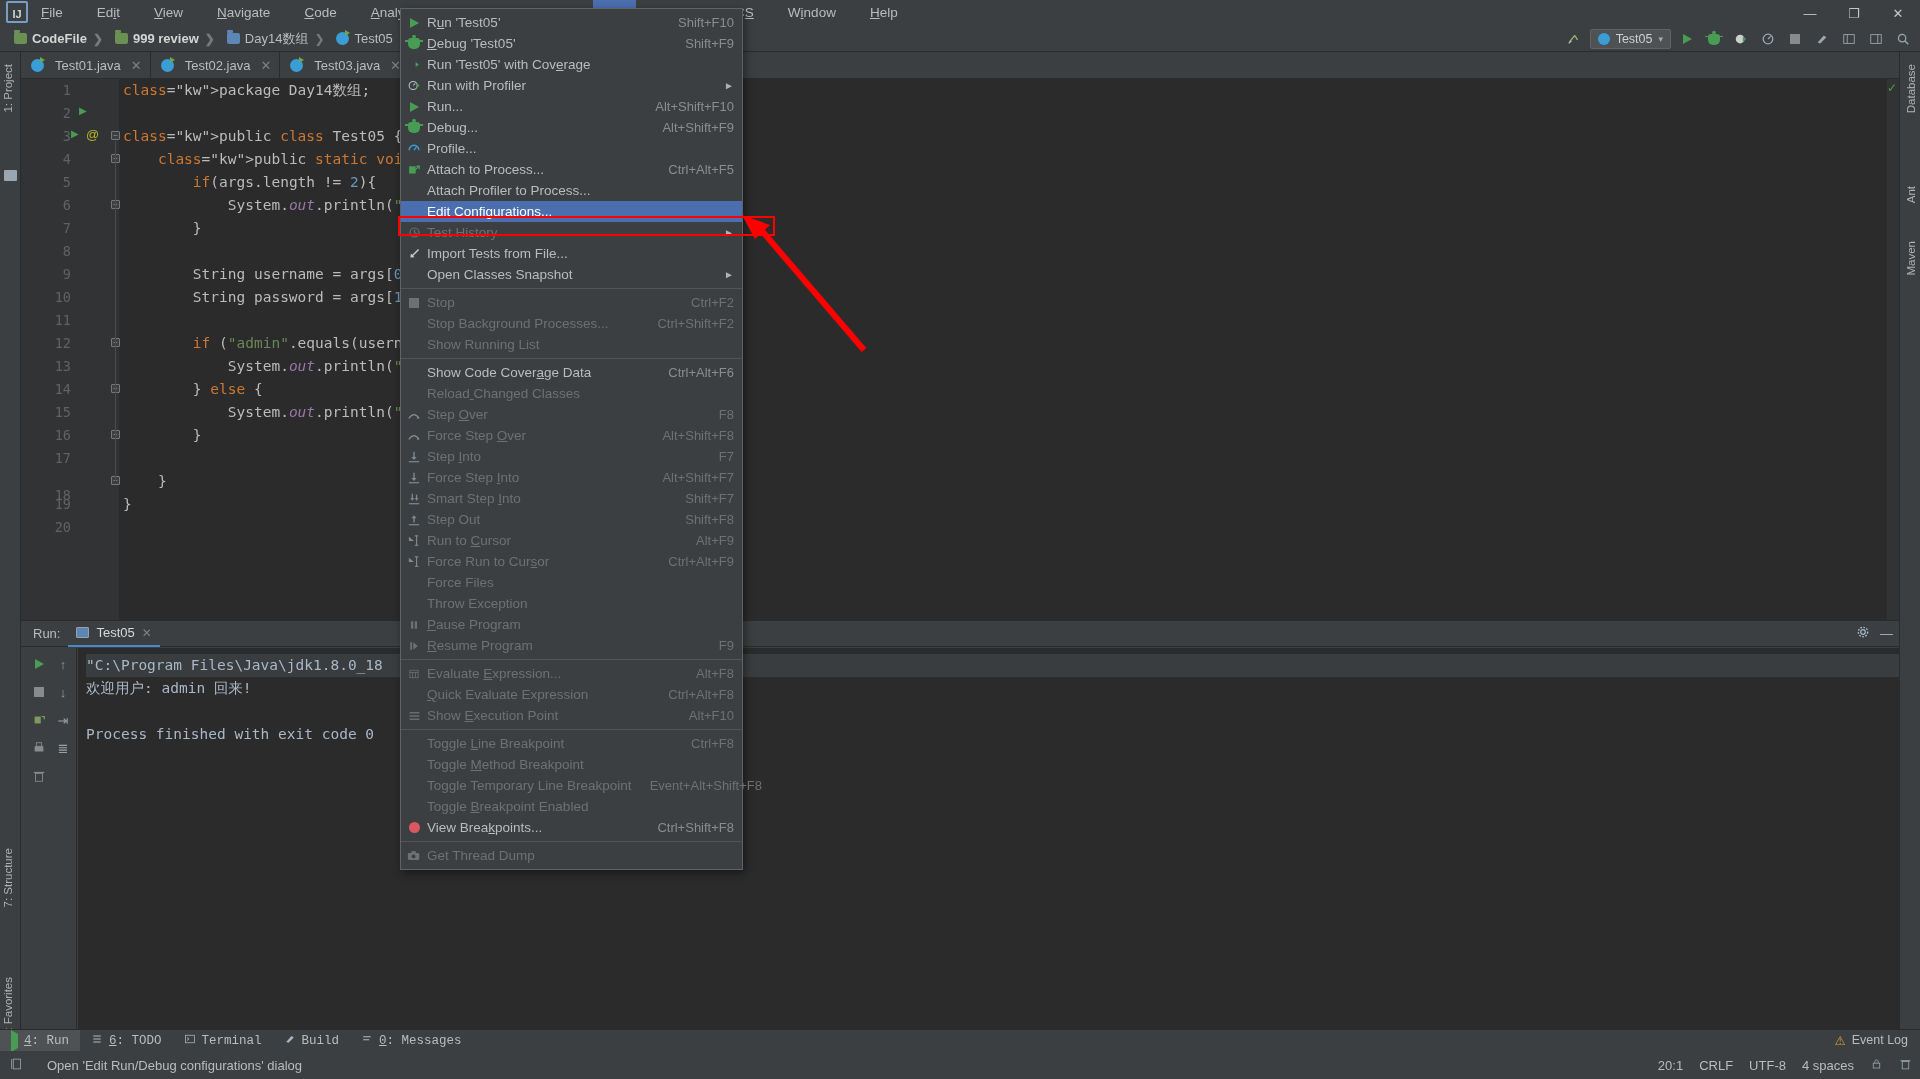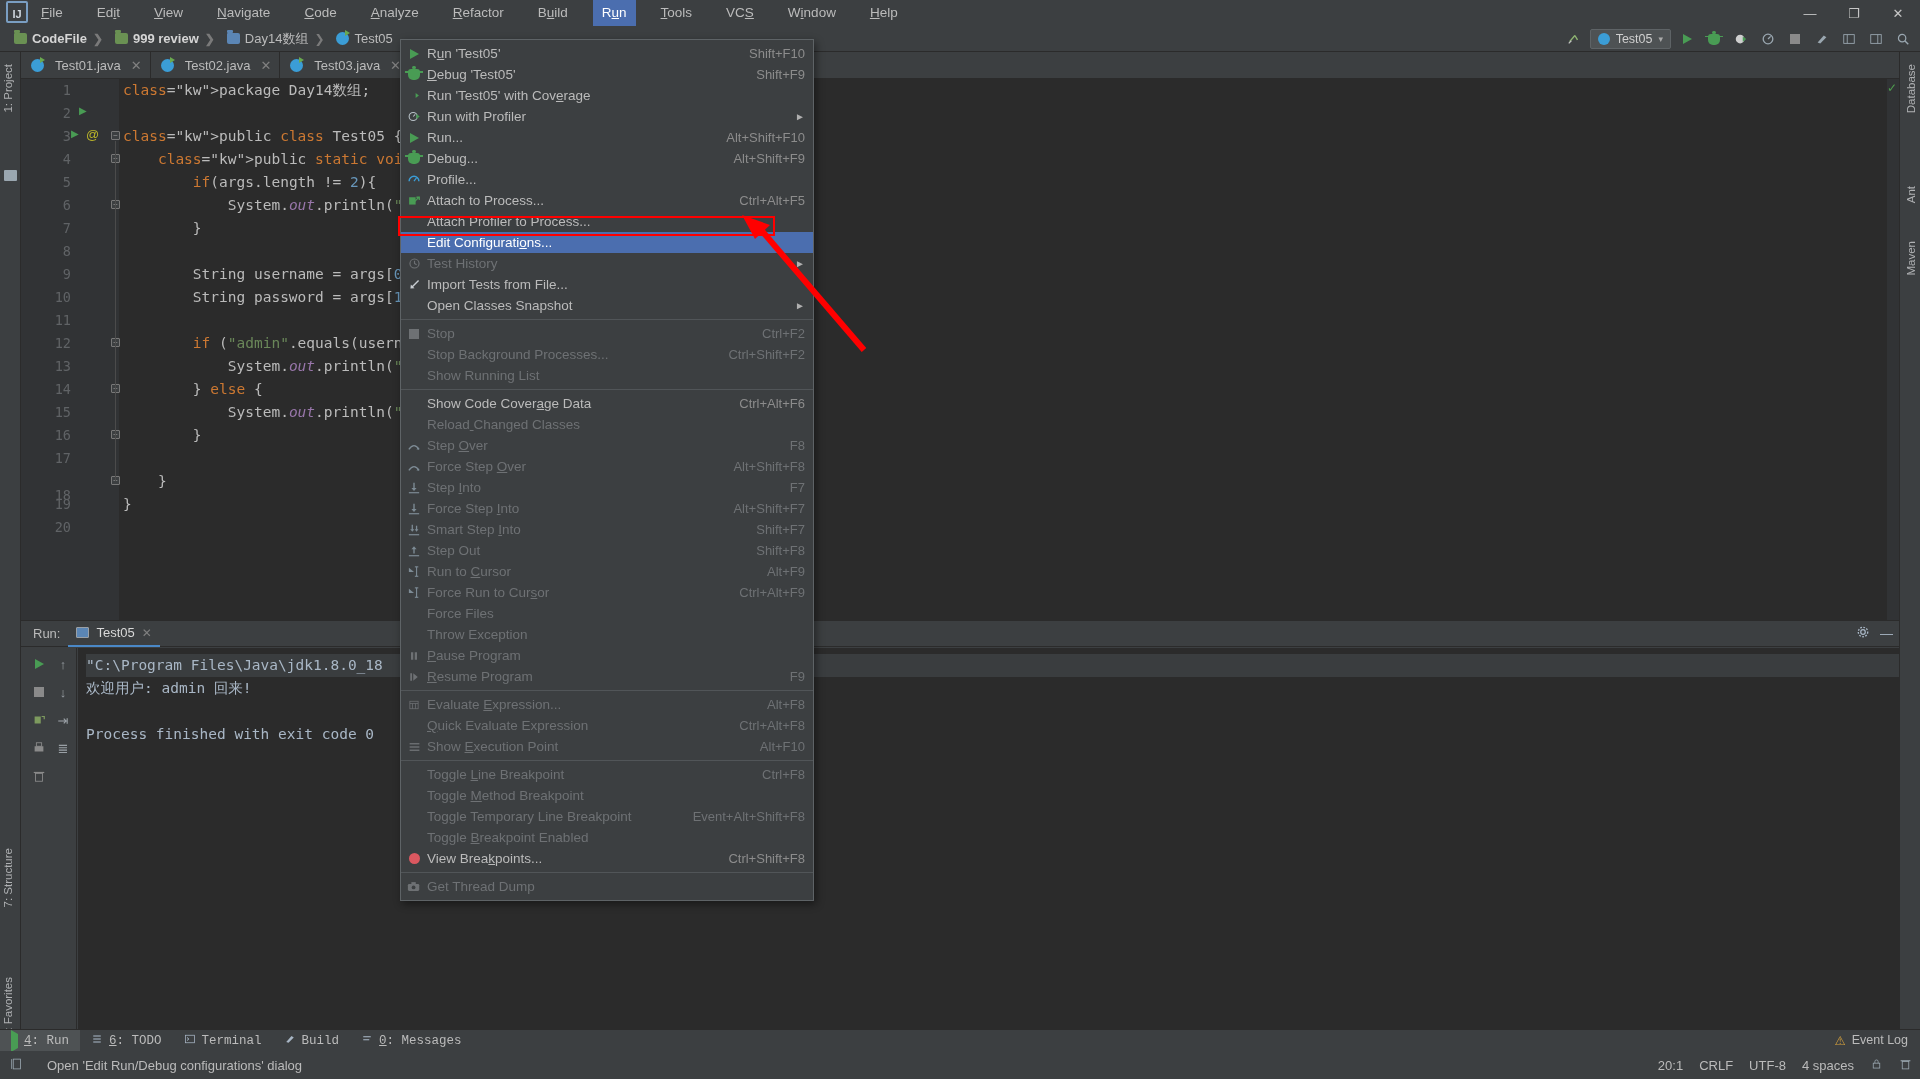--- a/index.html
+++ b/index.html
@@ -145,21 +145,21 @@
   .bb-item.active{background:#4e5254;}
   .statusbar{
     position:absolute;left:0;bottom:0;width:1920px;height:28px;background:#3c3f41;
     display:flex;align-items:center;font-size:13px;color:#bbbbbb;
   }
   .status-left{display:flex;align-items:center;gap:24px;padding-left:10px;}
   .status-right{position:absolute;right:8px;display:flex;align-items:center;gap:16px;font-size:13px;color:#bbbbbb;}
 
   
   .menu{
-    position:absolute;left:400px;top:39px;width:414px;
+    position:absolute;left:400px;top:8px;width:343px;
     background:#3c3f41;border:1px solid #5e6366;
     padding:3px 0;z-index:50;font-size:13.5px;
     box-shadow:2px 3px 8px rgba(0,0,0,.45);
   }
   .mrow{
     height:21px;display:flex;align-items:center;position:relative;padding:0 8px 0 0;color:#bbbbbb;white-space:nowrap;
   }
   .mrow .mico{width:26px;display:flex;align-items:center;justify-content:center;flex:none;font-size:12px;}
   .mrow .mlabel{flex:1;}
   .mrow .msc{color:#8c8c8c;font-size:13px;padding-left:18px;}

